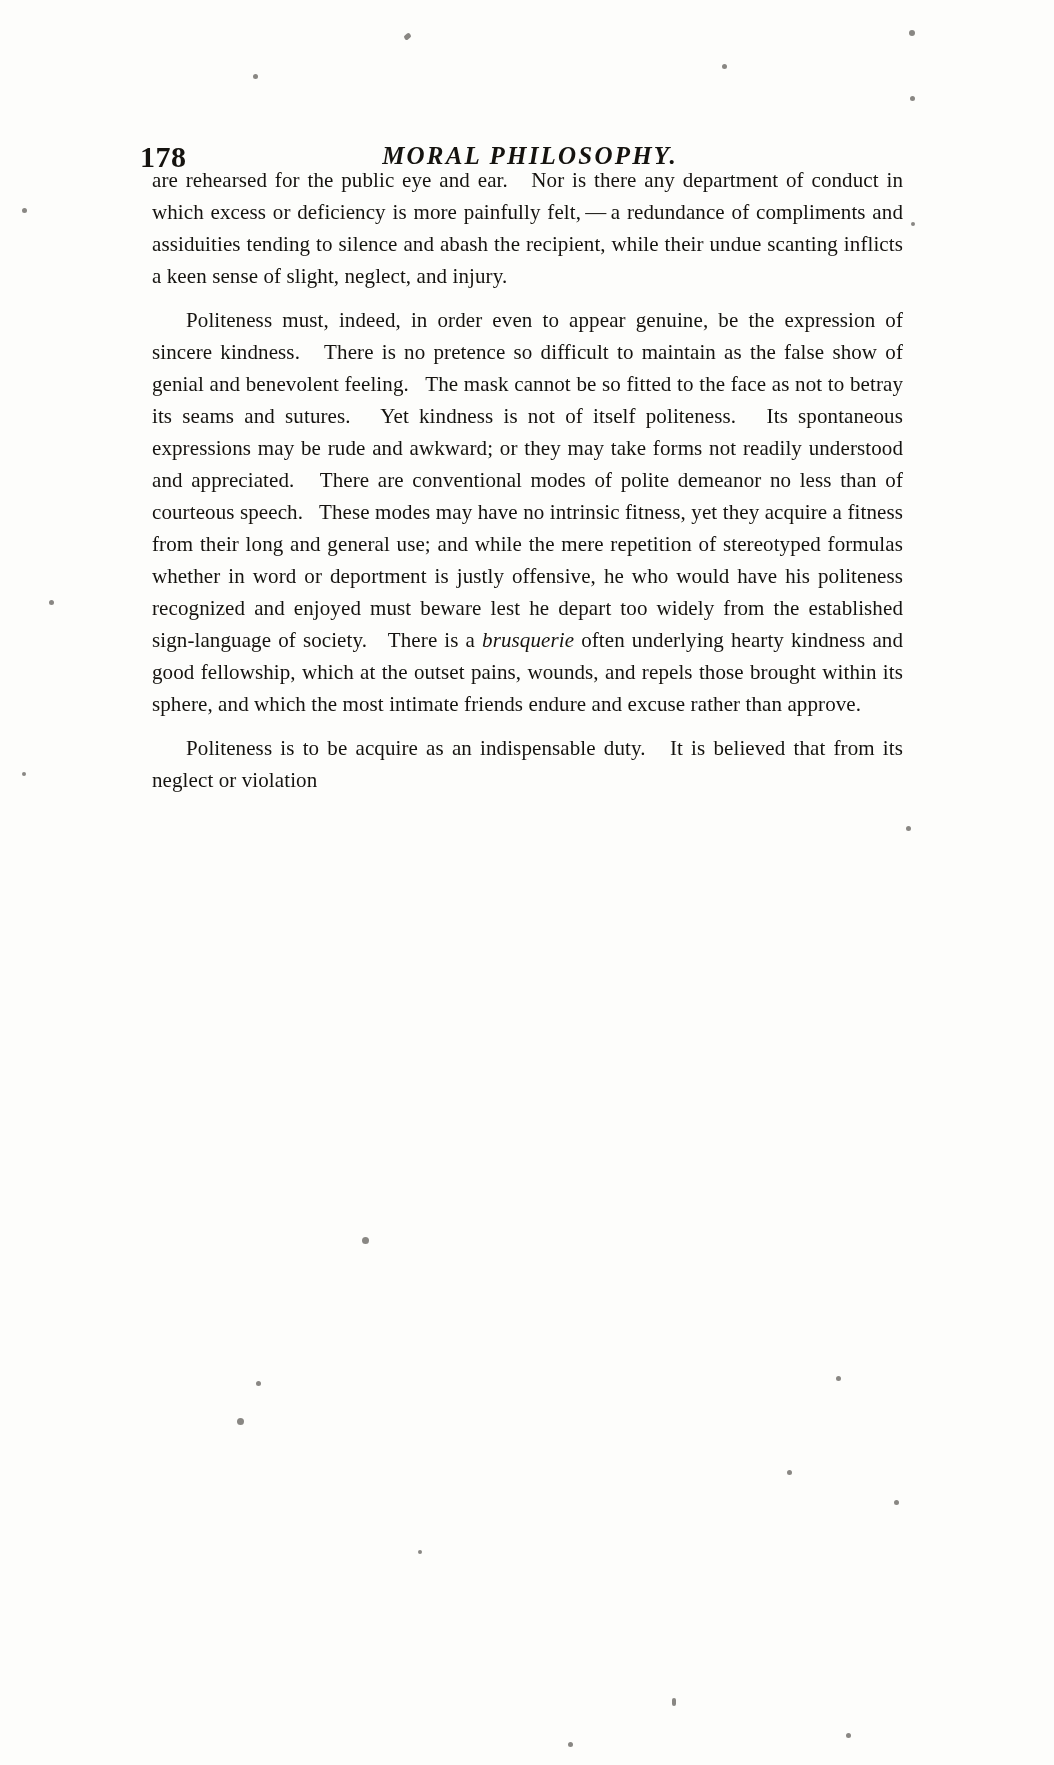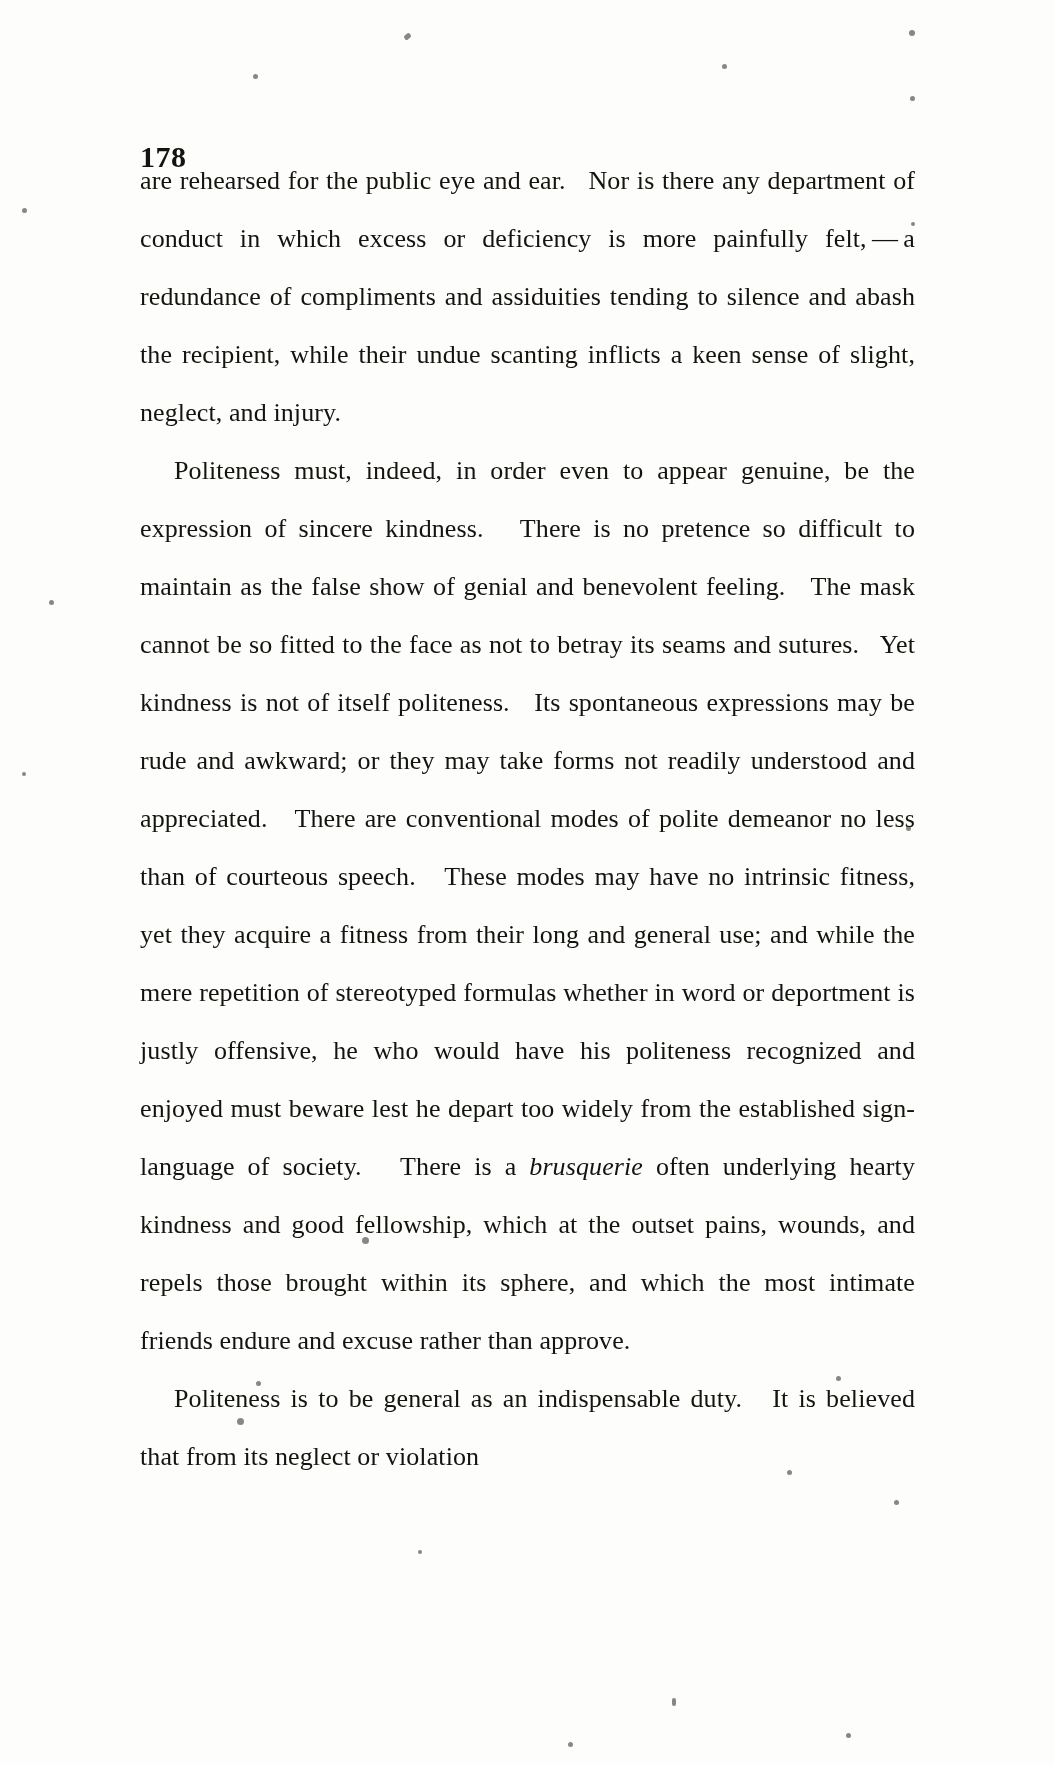--- a/index.html
+++ b/index.html
@@ -50,23 +50,23 @@
     font-weight: bold;
     letter-spacing: 2.2px;
   }
   .textblock {
     position: absolute;
     top: 152px;
     left: 140px;
     width: 775px;
   }
   p {
-    margin: 0;
-    font-size: 26px;
-    line-height: 58px;
+    margin: 12px;
+    font-size: 21px;
+    line-height: 32px;
     text-align: justify;
     text-justify: inter-word;
     letter-spacing: 0.1px;
   }
   p.indent {
     text-indent: 34px;
   }
   .b { font-weight: normal; }
   .i { font-style: italic; }
 </style>
@@ -91,24 +91,25 @@
   <div class="speck" style="left:237px;  top:1418px;width:7px;  height:7px;"></div>
   <div class="speck" style="left:894px;  top:1500px;width:5px;  height:5px;"></div>
   <div class="speck" style="left:787px;  top:1470px;width:5px;  height:5px;"></div>
   <div class="speck" style="left:568px;  top:1742px;width:5px;  height:5px;"></div>
   <div class="speck" style="left:846px;  top:1733px;width:5px;  height:5px;"></div>
   <div class="speck" style="left:672px;  top:1698px;width:4px;  height:8px; border-radius:2px;"></div>
   <div class="speck" style="left:418px;  top:1550px;width:4px;  height:4px;"></div>
 
   <div class="header">
     <div class="folio">178</div>
+    <div class="running-title">MORAL PHILOSOPHY.</div>
   </div>
 
   <div class="textblock">
 
     <p>are rehearsed for the public eye and ear.&nbsp;&nbsp; Nor is there any department of conduct in which excess or deficiency is more painfully felt, — a redundance of compliments and assiduities tending to silence and abash the recipient, while their undue scanting inflicts a keen sense of slight, neglect, and injury.</p>
 
     <p class="indent"><span class="b">Politeness</span><span> must, indeed, in order even to appear genuine, be the expression of sincere kindness.&nbsp;&nbsp; There is no pretence so difficult to maintain as the false show of genial and benevolent feeling.&nbsp;&nbsp; The mask cannot be so fitted to the face as not to betray its seams and sutures.&nbsp;&nbsp; Yet kindness is not of itself politeness.&nbsp;&nbsp; Its spontaneous expressions may be rude and awkward; or they may take forms not readily understood and appreciated.&nbsp;&nbsp; There are conventional modes of polite demeanor no less than of courteous speech.&nbsp;&nbsp; These modes may have no intrinsic fitness, yet they acquire a fitness from their long and general use; and while the mere repetition of stereotyped formulas whether in word or deportment is justly offensive, he who would have his politeness recognized and enjoyed must beware lest he depart too widely from the established sign-language of society.&nbsp;&nbsp; There is a </span><span class="i">brusquerie</span><span> often underlying hearty kindness and good fellowship, which at the outset pains, wounds, and repels those brought within its sphere, and which the most intimate friends endure and excuse rather than approve.</span></p>
 
-    <p class="indent"><span class="b">Politeness is to be general as an indispensable duty.</span><span>&nbsp;&nbsp; It is believed that from its neglect or violation</span></p>
+    <p class="indent"><span class="b">Politeness is to be acquire as an indispensable duty.</span><span>&nbsp;&nbsp; It is believed that from its neglect or violation</span></p>
 
   </div>
 </div>
 
 </body></html>

